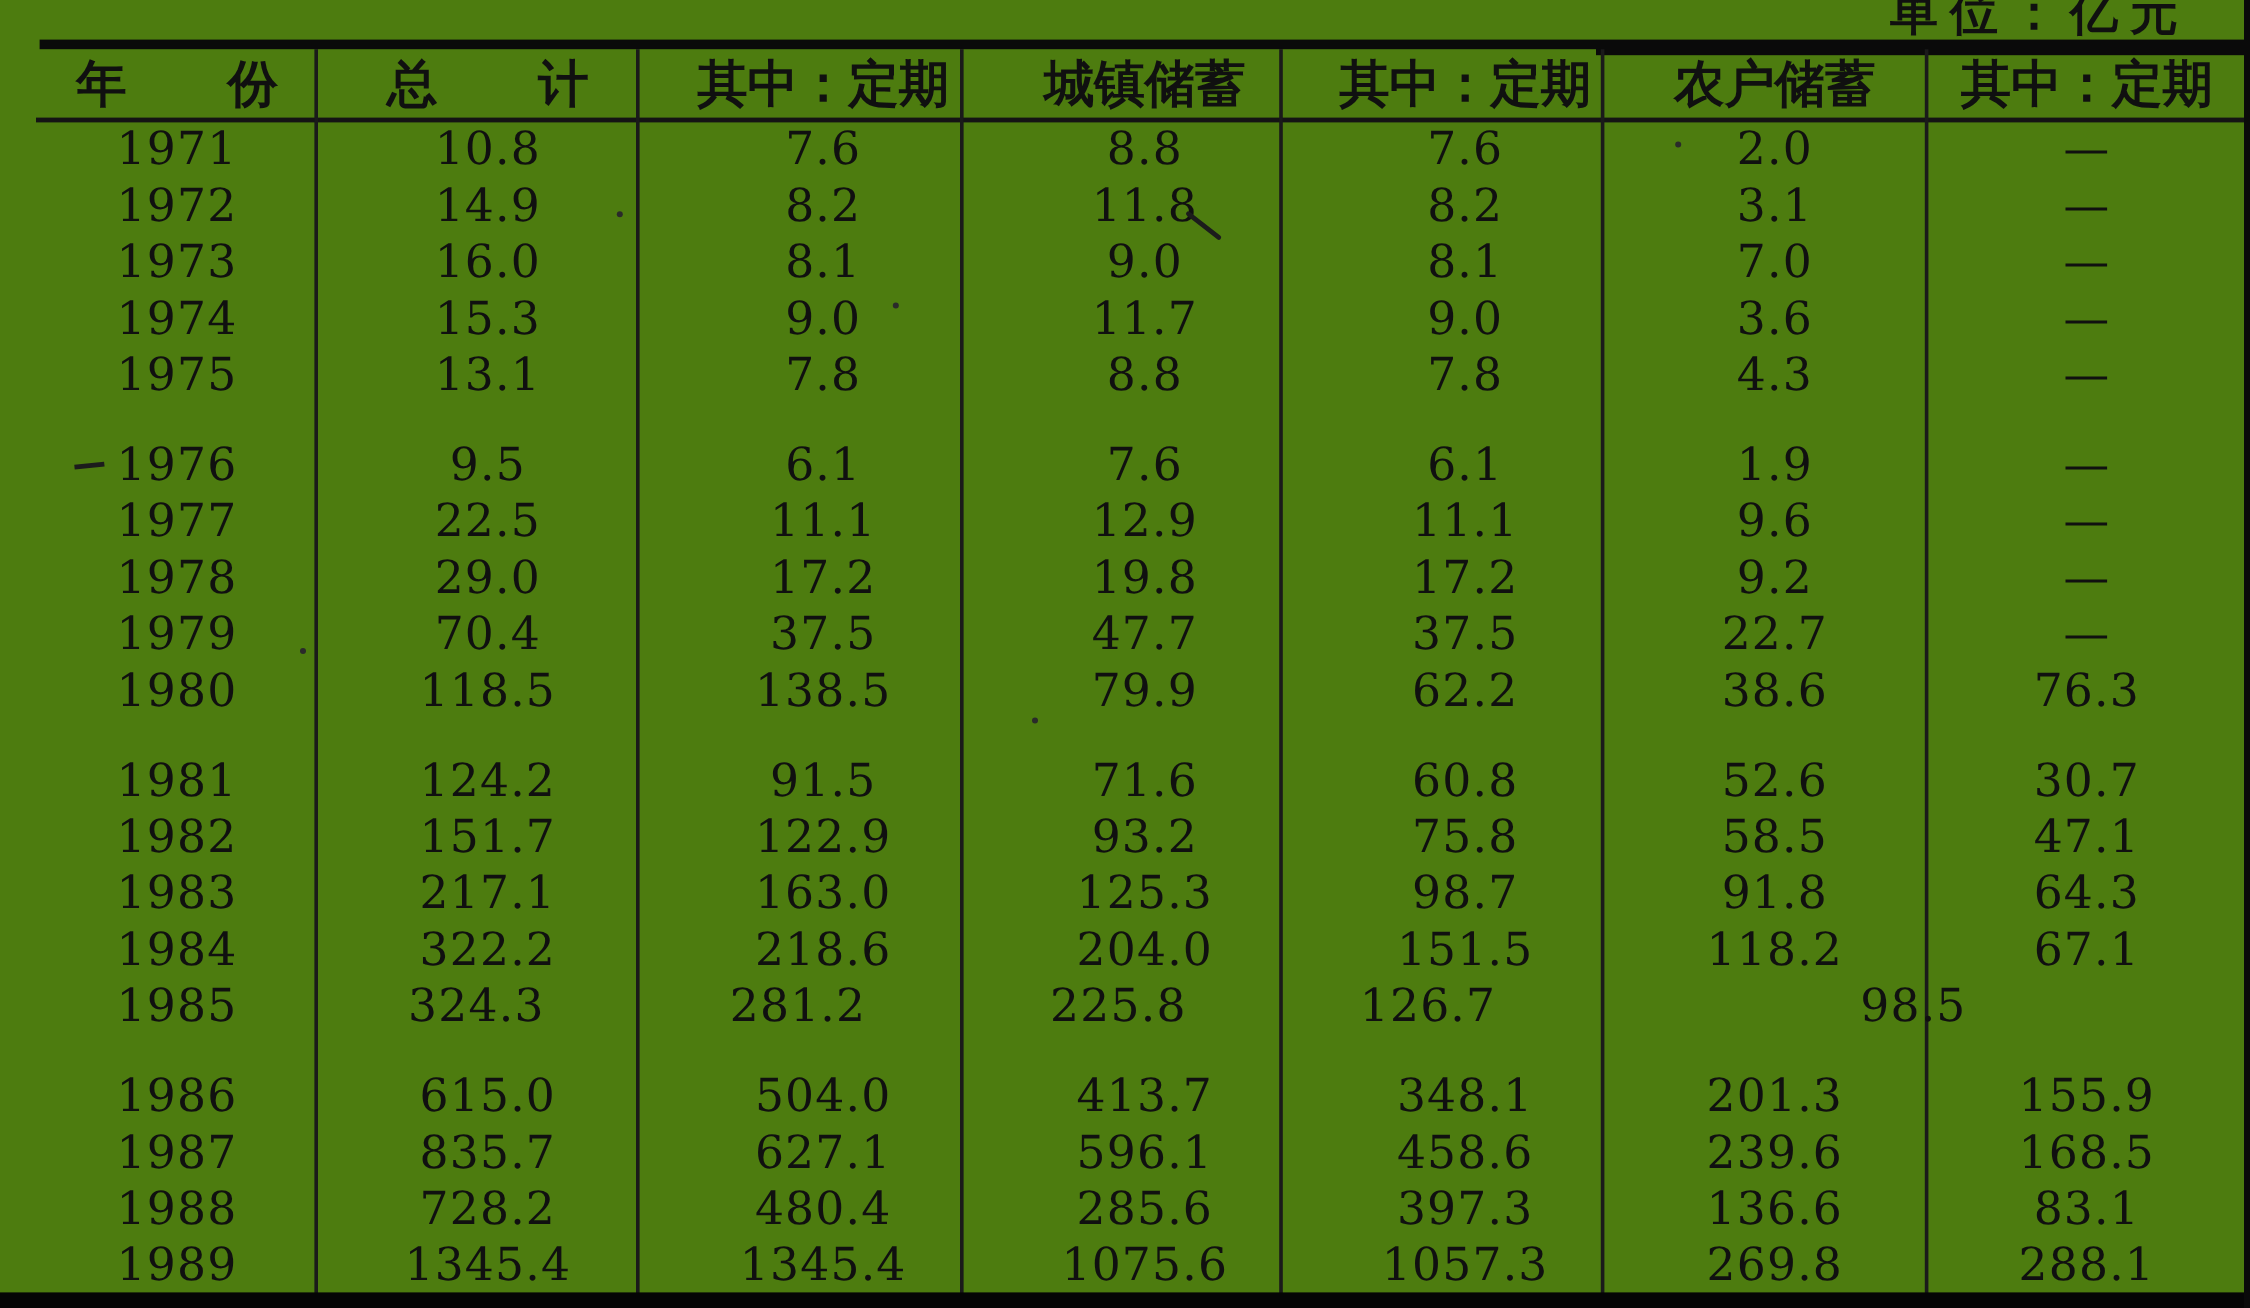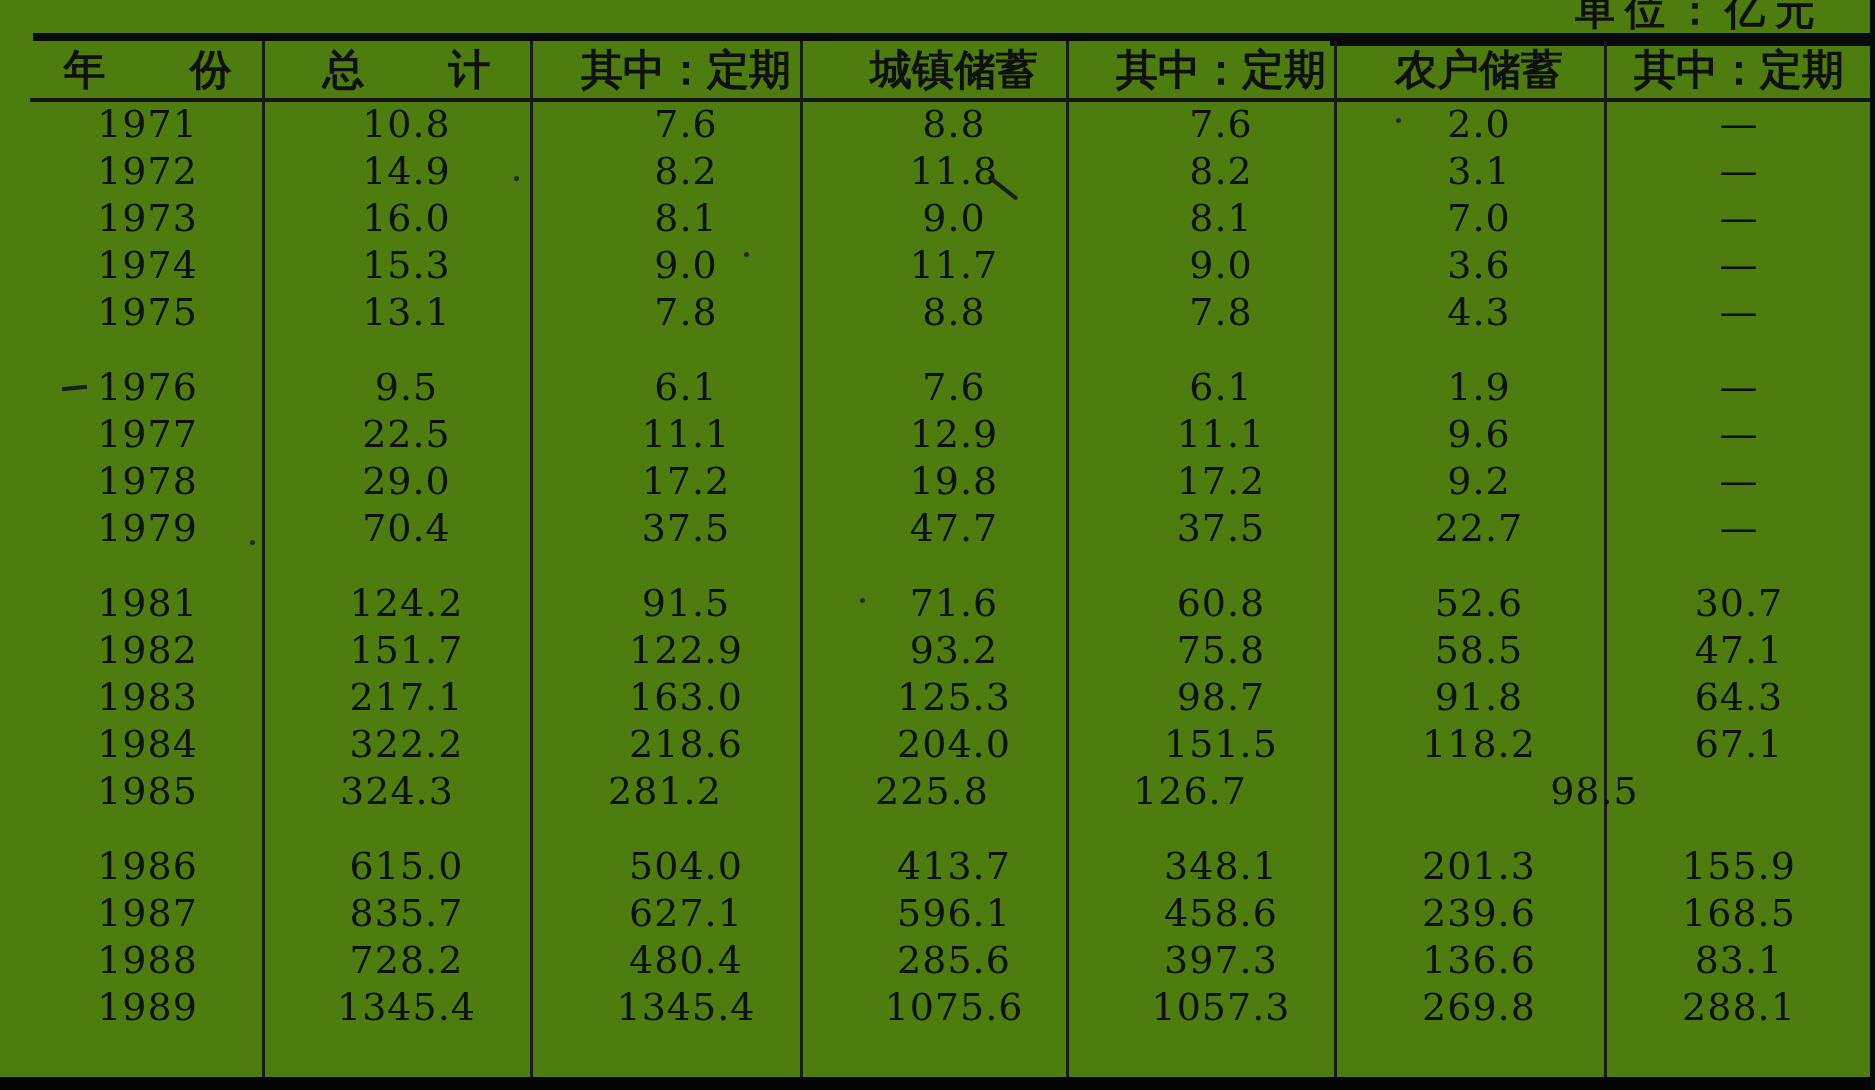--- a/index.html
+++ b/index.html
@@ -161,20 +161,29 @@
         </div>
         <div class="row">
           <div class="cell c0">1979</div>
           <div class="cell c1">70.4</div>
           <div class="cell c2">37.5</div>
           <div class="cell c3">47.7</div>
           <div class="cell c4">37.5</div>
           <div class="cell c5">22.7</div>
           <div class="cell c6">—</div>
         </div>
+        <div class="row">
+          <div class="cell c0">1980</div>
+          <div class="cell c1">118.5</div>
+          <div class="cell c2">138.5</div>
+          <div class="cell c3">79.9</div>
+          <div class="cell c4">62.2</div>
+          <div class="cell c5">38.6</div>
+          <div class="cell c6">76.3</div>
+        </div>
       </div>
       <div class="group">
         <div class="row">
           <div class="cell c0">1981</div>
           <div class="cell c1">124.2</div>
           <div class="cell c2">91.5</div>
           <div class="cell c3">71.6</div>
           <div class="cell c4">60.8</div>
           <div class="cell c5">52.6</div>
           <div class="cell c6">30.7</div>

